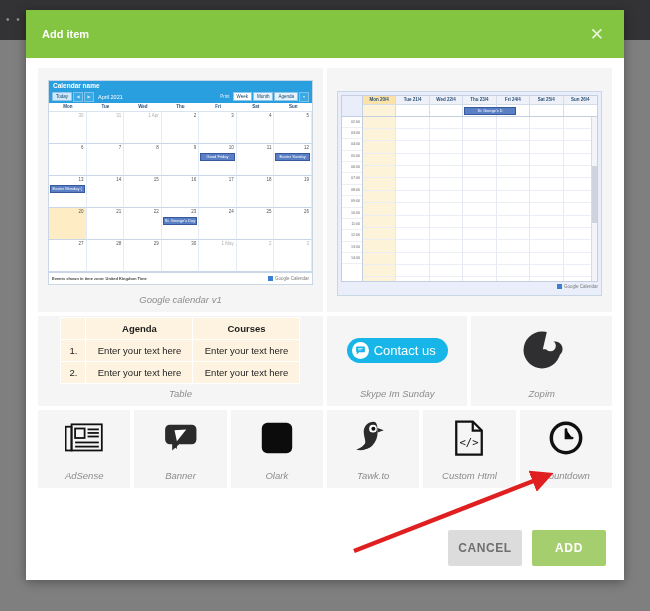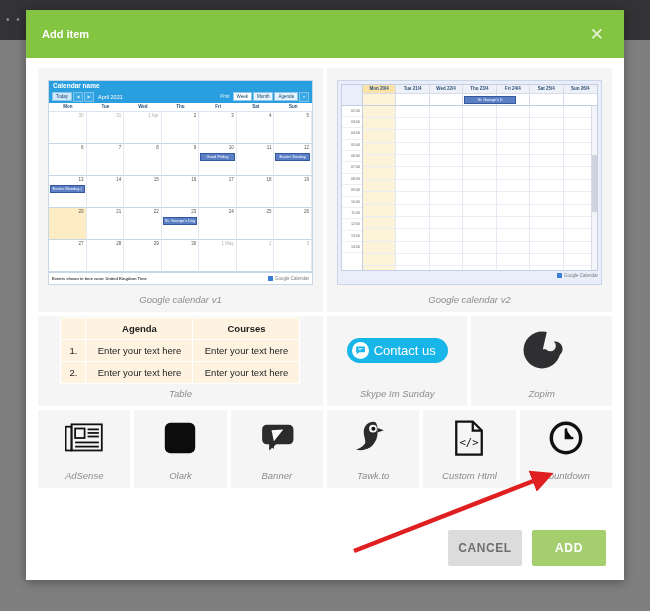--- a/index.html
+++ b/index.html
@@ -579,21 +579,20 @@
 
               <div class="gcal2-foot">
                 <span class="gcal-logo">
                   <span class="gcal-logo-sq"></span>
                   <span class="gcal-logo-txt">Google Calendar</span>
                 </span>
               </div>
 
             </div>
           </div>
-          <div class="tile-caption">Google calendar v2</div>
         </div>
       </div>
 
       <div class="tile-row">
 
         <div class="tile tile-med">
           <div class="tile-art">
             <table class="ttable">
               <tbody>
                   <tr>
@@ -659,36 +658,36 @@
               <rect x="38" y="21" width="19" height="3" fill="#111"></rect>
               <rect x="17" y="31" width="40" height="3" fill="#111"></rect>
               <rect x="17" y="38" width="40" height="3" fill="#111"></rect>
             </svg>
           </div>
           <div class="tile-caption">AdSense</div>
         </div>
 
         <div class="tile tile-small">
           <div class="tile-art">
-            <svg width="32" height="32" viewBox="0 0 40 40">
-              <rect x="1" y="1" width="38" height="38" rx="7" fill="#0c0c0c"></rect>
-            </svg>
-          </div>
-          <div class="tile-caption">Olark</div>
-        </div>
-
-        <div class="tile tile-small">
-          <div class="tile-art">
             <svg width="36" height="32" viewBox="0 0 46 40">
               <path fill="#2b2b2b" d="M10 3h28a6 6 0 0 1 6 6v13a6 6 0 0 1-6 6H22l-9 8v-8h-3a6 6 0 0 1-6-6V9a6 6 0 0 1 6-6z"></path>
               <path fill="#ffffff" d="M16 10 L31 9 L19 24 Z"></path>
               <path fill="#2b2b2b" d="M15 25h4v9l-4-3z"></path>
             </svg>
           </div>
           <div class="tile-caption">Banner</div>
+        </div>
+
+        <div class="tile tile-small">
+          <div class="tile-art">
+            <svg width="32" height="32" viewBox="0 0 40 40">
+              <rect x="1" y="1" width="38" height="38" rx="7" fill="#0c0c0c"></rect>
+            </svg>
+          </div>
+          <div class="tile-caption">Olark</div>
         </div>
 
         <div class="tile tile-small">
           <div class="tile-art">
             <svg width="34" height="36" viewBox="0 0 44 46">
               <path fill="#2b2b2b" d="M23 2c-8 0-13 6-13 13 0 6 2 9 2 13 0 5-5 8-11 10 9 1 16-1 20-5 5-5 7-11 7-18C28 8 27 2 23 2z"></path>
               <path fill="#2b2b2b" d="M11 31c-3 4-7 6-11 7 7 2 13 0 16-3z"></path>
               <circle cx="22" cy="11" r="5" fill="#ffffff"></circle>
               <circle cx="22.5" cy="11" r="2.6" fill="#111"></circle>
               <path fill="#2b2b2b" d="M28 10l8 3-8 3z"></path>

